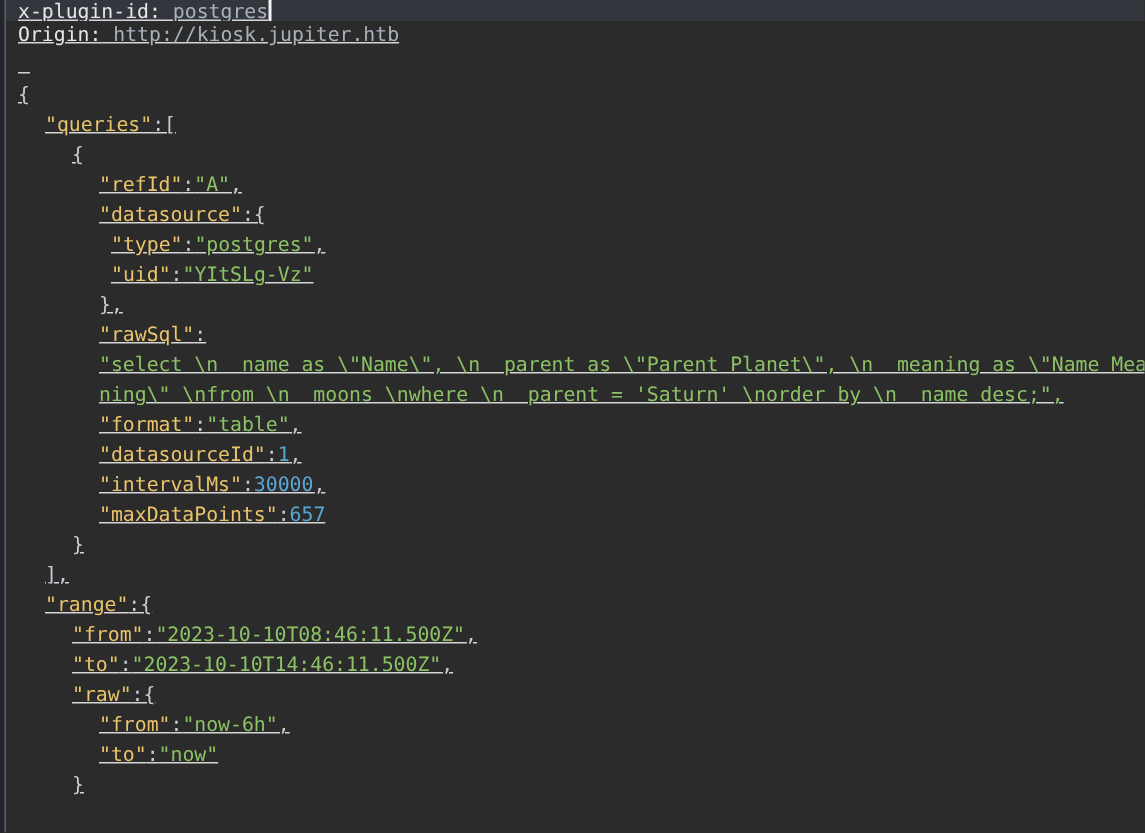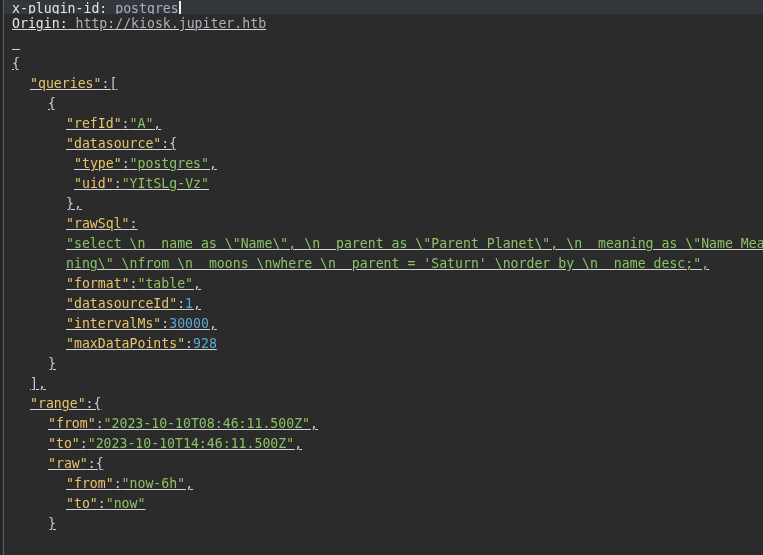--- a/index.html
+++ b/index.html
@@ -132,21 +132,21 @@
     <div class="line ind3"><span class="str">"select \n  name as \"Name\", \n  parent as \"Parent Planet\", \n  meaning as \"Name Mea</span></div>
 
     <div class="line ind3"><span class="str">ning\" \nfrom \n  moons \nwhere \n  parent = 'Saturn' \norder by \n  name desc;",</span></div>
 
     <div class="line ind3"><span class="key">"format"</span><span class="punct">:</span><span class="str">"table"</span><span class="punct">,</span></div>
 
     <div class="line ind3"><span class="key">"datasourceId"</span><span class="punct">:</span><span class="num">1</span><span class="punct">,</span></div>
 
     <div class="line ind3"><span class="key">"intervalMs"</span><span class="punct">:</span><span class="num">30000</span><span class="punct">,</span></div>
 
-    <div class="line ind3"><span class="key">"maxDataPoints"</span><span class="punct">:</span><span class="num">928</span></div>
+    <div class="line ind3"><span class="key">"maxDataPoints"</span><span class="punct">:</span><span class="num">657</span></div>
 
     <div class="line ind2"><span class="punct">}</span></div>
 
     <div class="line ind1"><span class="punct">],</span></div>
 
     <div class="line ind1"><span class="key">"range"</span><span class="punct">:{</span></div>
 
     <div class="line ind2"><span class="key">"from"</span><span class="punct">:</span><span class="str">"2023-10-10T08:46:11.500Z"</span><span class="punct">,</span></div>
 
     <div class="line ind2"><span class="key">"to"</span><span class="punct">:</span><span class="str">"2023-10-10T14:46:11.500Z"</span><span class="punct">,</span></div>

